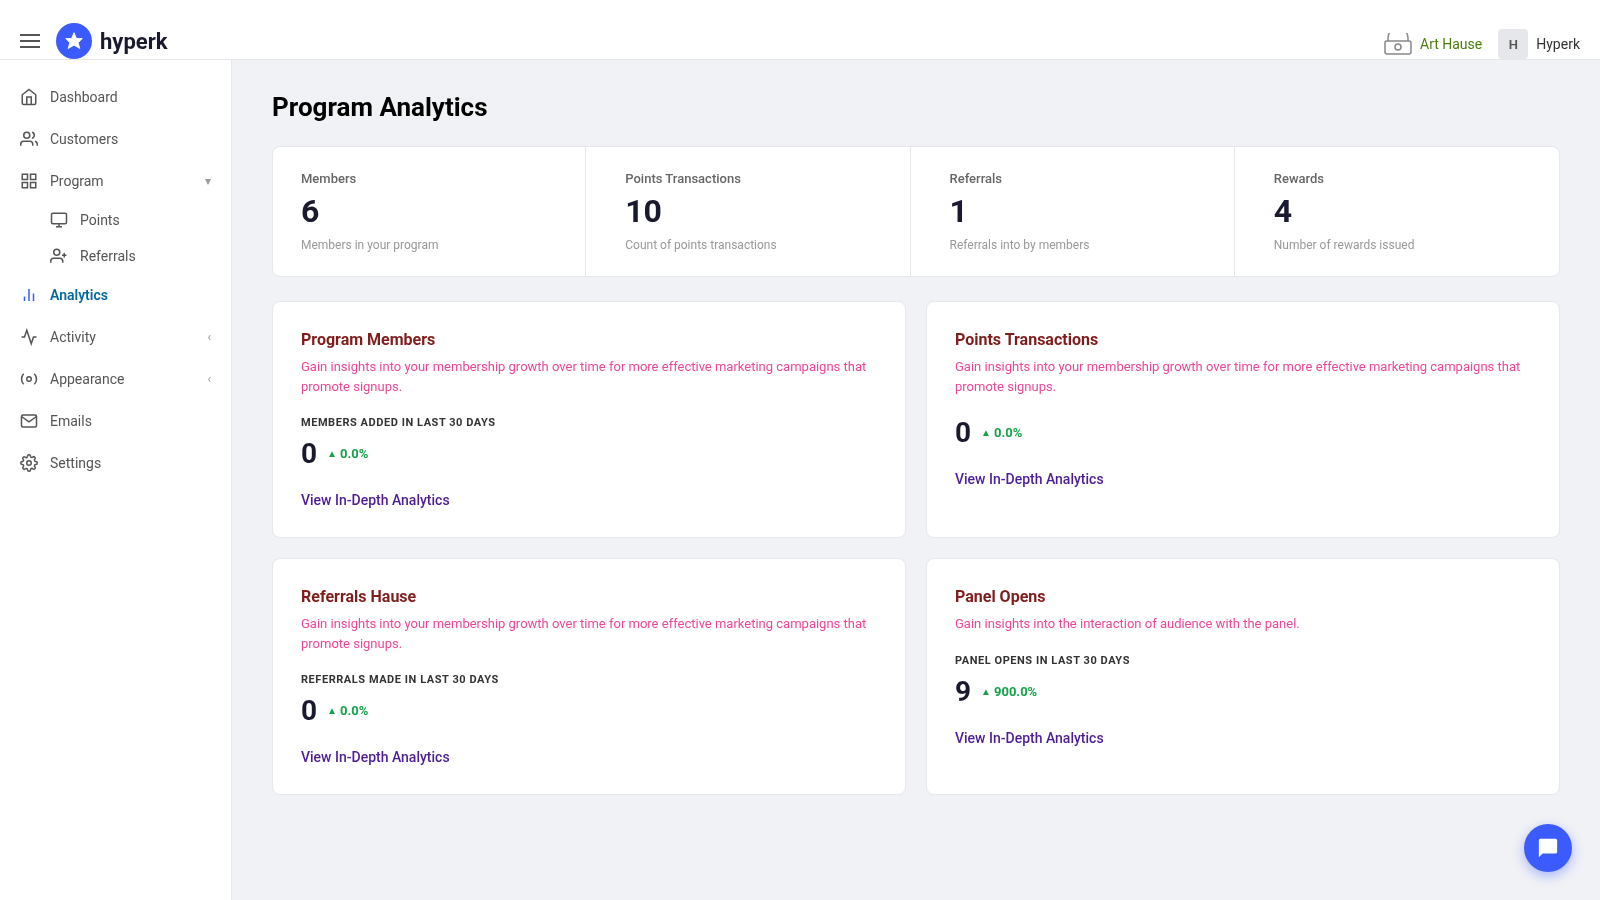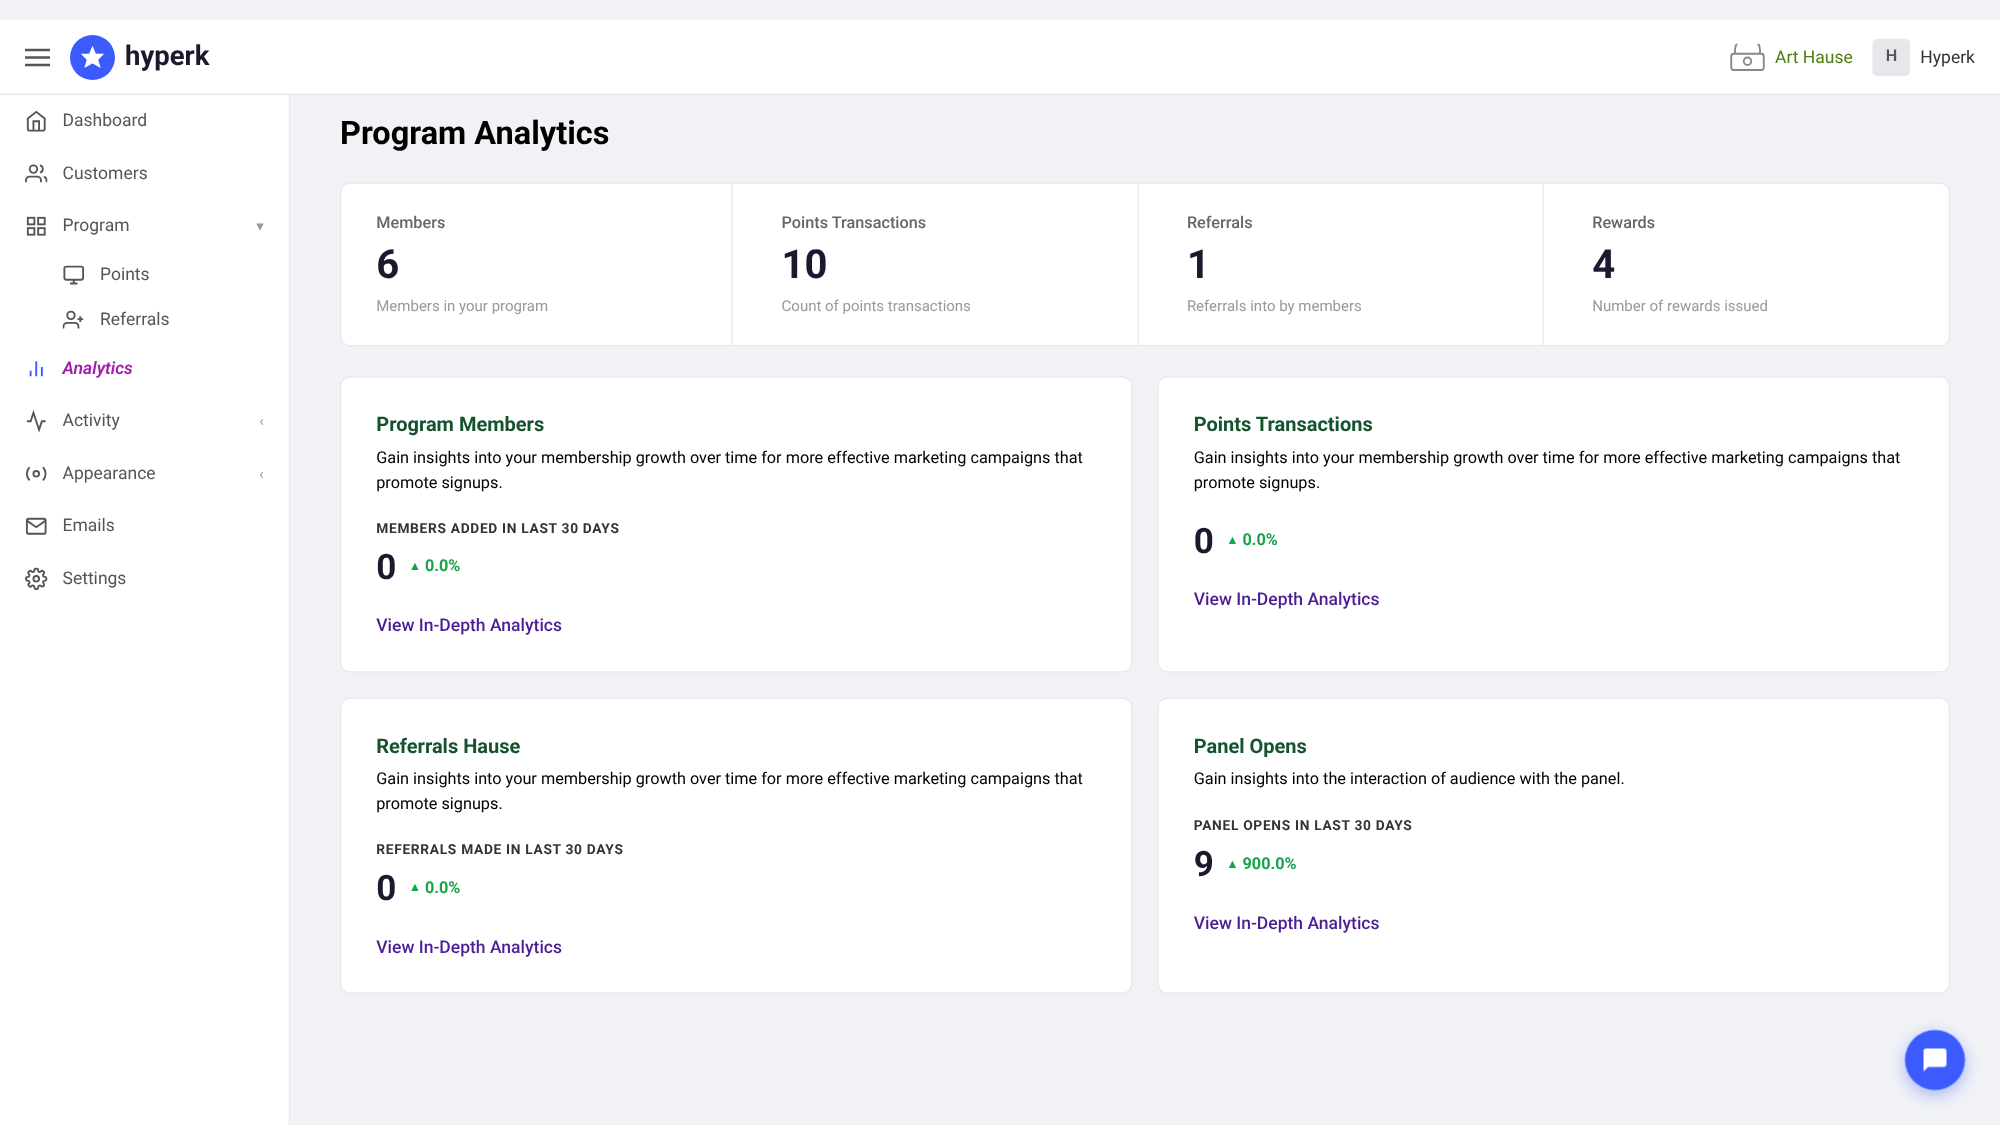--- a/index.html
+++ b/index.html
@@ -4,24 +4,24 @@
   <style>
     * { box-sizing: border-box; margin: 0; padding: 0; }
     body { font-family: -apple-system, BlinkMacSystemFont, 'Segoe UI', Roboto, sans-serif; background: #f0f2f5; color: #333; display: flex; flex-direction: column; height: 900px; overflow: hidden; }
 
     
     .topnav {
       height: 60px;
       background: #fff;
       border-bottom: 1px solid #e5e7eb;
       display: flex;
-      align-items: center;
+      align-items: flex-end;
       padding: 0 20px;
       position: fixed;
-      top: 16px; left: 0; right: 0;
+      top: 0; left: 0; right: 0;
       z-index: 100;
     }
     .topnav-left { display: flex; align-items: center; gap: 16px; }
     .hamburger { cursor: pointer; display: flex; flex-direction: column; gap: 4px; }
     .hamburger span { display: block; width: 20px; height: 2px; background: #555; }
     .logo { display: flex; align-items: center; gap: 8px; font-size: 22px; font-weight: 700; color: #1a1a2e; text-decoration: none; }
     .logo-icon { width: 36px; height: 36px; background: #3b5bff; border-radius: 50%; display: flex; align-items: center; justify-content: center; }
     .logo-icon svg { width: 20px; height: 20px; }
     .topnav-right { margin-left: auto; display: flex; align-items: center; gap: 16px; }
     .store-selector { display: flex; align-items: center; gap: 8px; font-size: 14px; color: #4d7c0f; }
@@ -45,21 +45,21 @@
     .sidebar-item {
       display: flex;
       align-items: center;
       gap: 12px;
       padding: 12px 20px;
       cursor: pointer;
       font-size: 14px;
       color: #555;
       position: relative;
     }
-    .sidebar-item.active { color: #a21caf; font-weight: 600; font-style: italic; }
+    .sidebar-item.active { color: #0369a1; font-weight: 600; }
     .sidebar-item .icon { width: 18px; height: 18px; display: flex; align-items: center; justify-content: center; flex-shrink: 0; }
     .sidebar-item .chevron { margin-left: auto; font-size: 12px; color: #999; }
     .sidebar-sub {
       padding-left: 50px;
     }
     .sidebar-sub .sidebar-item { padding: 9px 20px 9px 0; }
 
     
     .main {
       flex: 1;
@@ -94,22 +94,22 @@
       display: grid;
       grid-template-columns: 1fr 1fr;
       gap: 20px;
     }
     .analytics-card {
       background: #fff;
       border: 1px solid #e5e7eb;
       border-radius: 8px;
       padding: 28px;
     }
-    .card-title { font-size: 16px; font-weight: 700; color: #14532d; margin-bottom: 8px; }
-    .card-desc { font-size: 13px; color: #000000; margin-bottom: 20px; line-height: 1.5; }
+    .card-title { font-size: 16px; font-weight: 700; color: #7f1d1d; margin-bottom: 8px; }
+    .card-desc { font-size: 13px; color: #ec4899; margin-bottom: 20px; line-height: 1.5; }
     .card-metric-label { font-size: 11px; font-weight: 700; color: #333; letter-spacing: 0.05em; text-transform: uppercase; margin-bottom: 8px; }
     .card-metric-value { font-size: 28px; font-weight: 700; color: #1a1a2e; display: flex; align-items: center; gap: 10px; margin-bottom: 20px; }
     .change-badge { font-size: 13px; color: #16a34a; display: flex; align-items: center; gap: 3px; }
     .change-badge .arrow { font-size: 10px; }
     .view-link { color: #4c1d95; font-size: 14px; font-weight: 500; cursor: pointer; text-decoration: none; }
 
     
     .chat-button {
       position: fixed;
       bottom: 28px;

